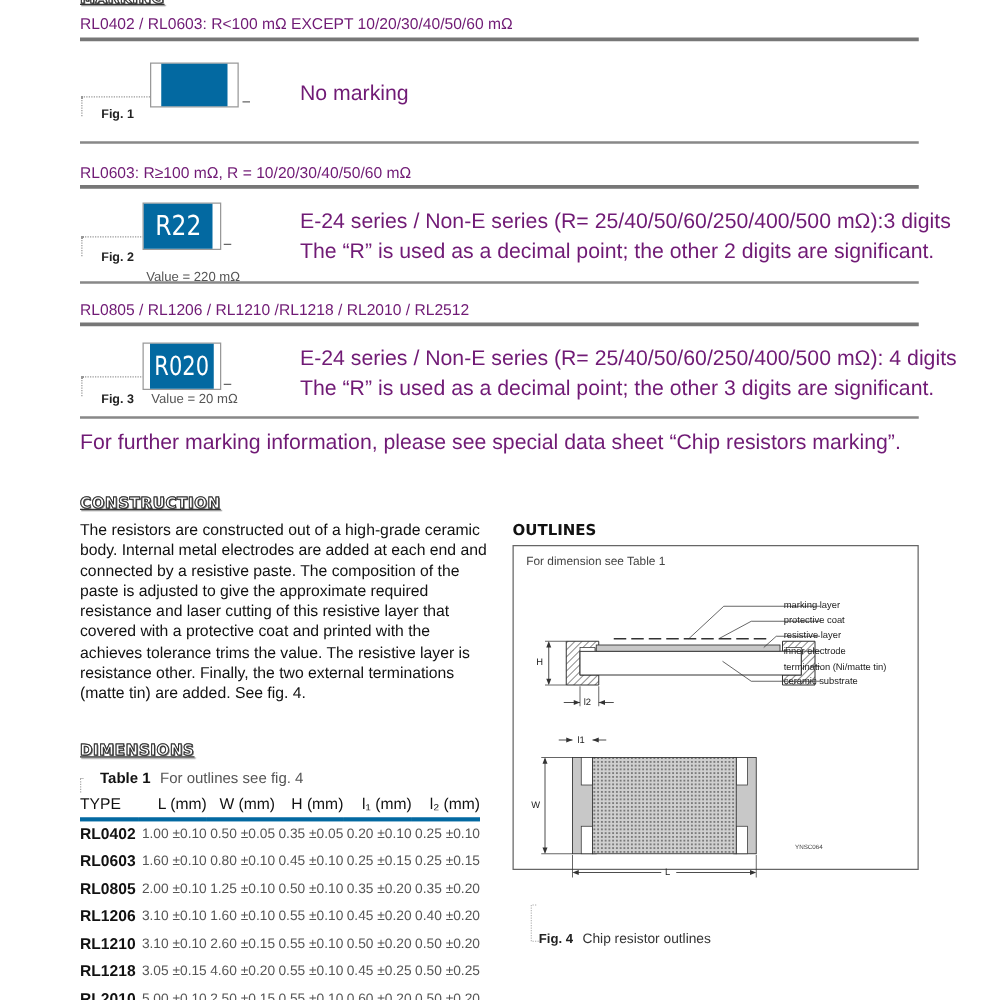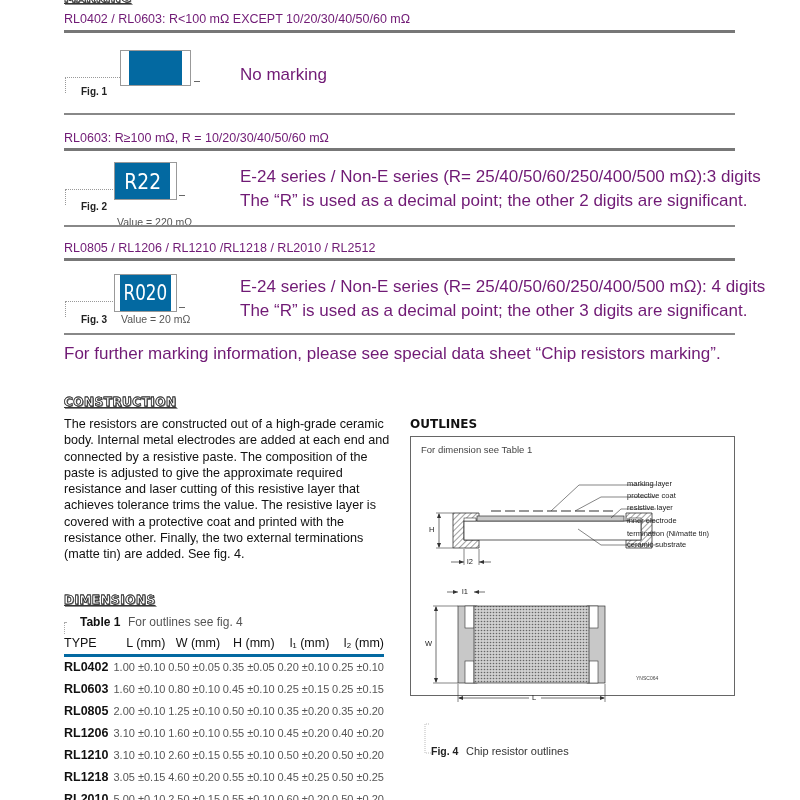--- a/index.html
+++ b/index.html
@@ -92,22 +92,22 @@
 
 <div class="abs desc" style="left:64px; top:344px;">For further marking information, please see special data sheet “Chip resistors marking”.</div>
 
 <div class="abs section-heading" style="left:64px; top:395px;">CONSTRUCTION</div>
 <div class="abs body-text" style="left:64px; top:416px; width:330px;">
   <div>The resistors are constructed out of a high-grade ceramic</div>
   <div>body. Internal metal electrodes are added at each end and</div>
   <div>connected by a resistive paste. The composition of the</div>
   <div>paste is adjusted to give the approximate required</div>
   <div>resistance and laser cutting of this resistive layer that</div>
+  <div>covered with a protective coat and printed with the</div>
   <div>achieves tolerance trims the value. The resistive layer is</div>
-  <div>covered with a protective coat and printed with the</div>
   <div>resistance other. Finally, the two external terminations</div>
   <div>(matte tin) are added. See fig. 4.</div>
 </div>
 
 <div class="abs section-heading" style="left:64px; top:593px;">DIMENSIONS</div>
 <div class="abs" style="left:64px; top:622px; width:3px; height:12px; border-left:1px dotted #aaa; border-top:1px solid #aaa;"></div>
 <div class="abs" style="left:80px; top:615px; font-size:12px; font-weight:bold;">Table 1</div>
 <div class="abs" style="left:128px; top:615px; font-size:12px; color:#555;">For outlines see fig. 4</div>
 
 <table class="abs dims" style="left:64px; top:636px; width:320px;">

